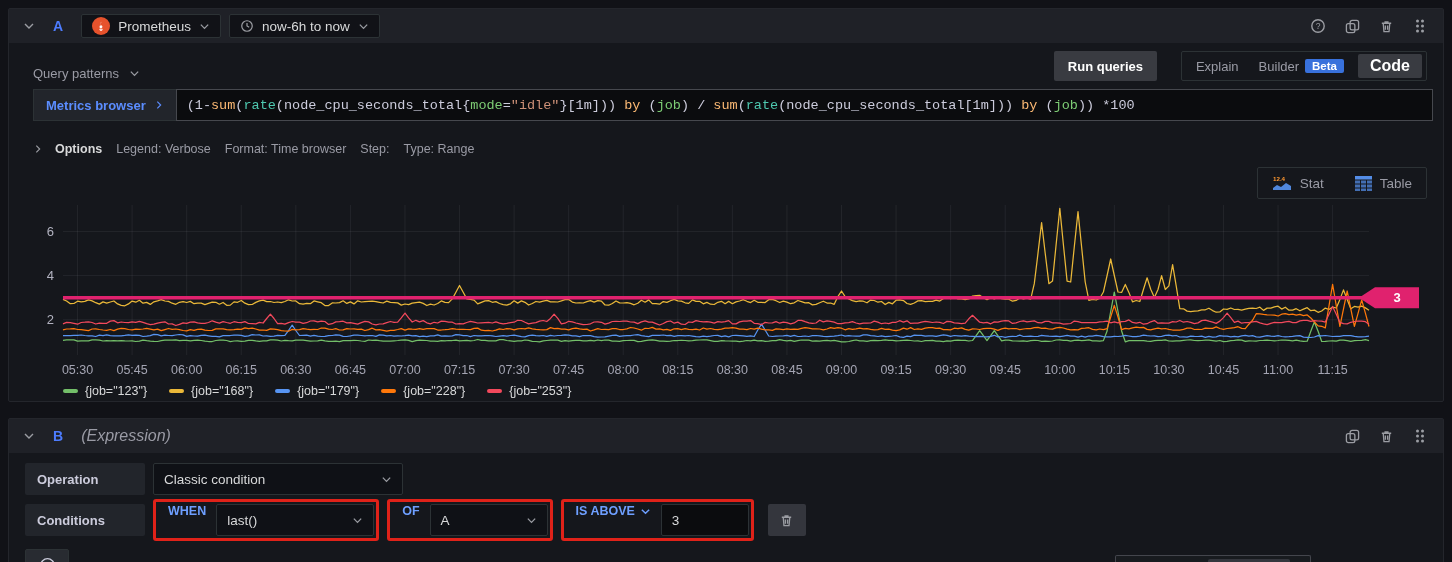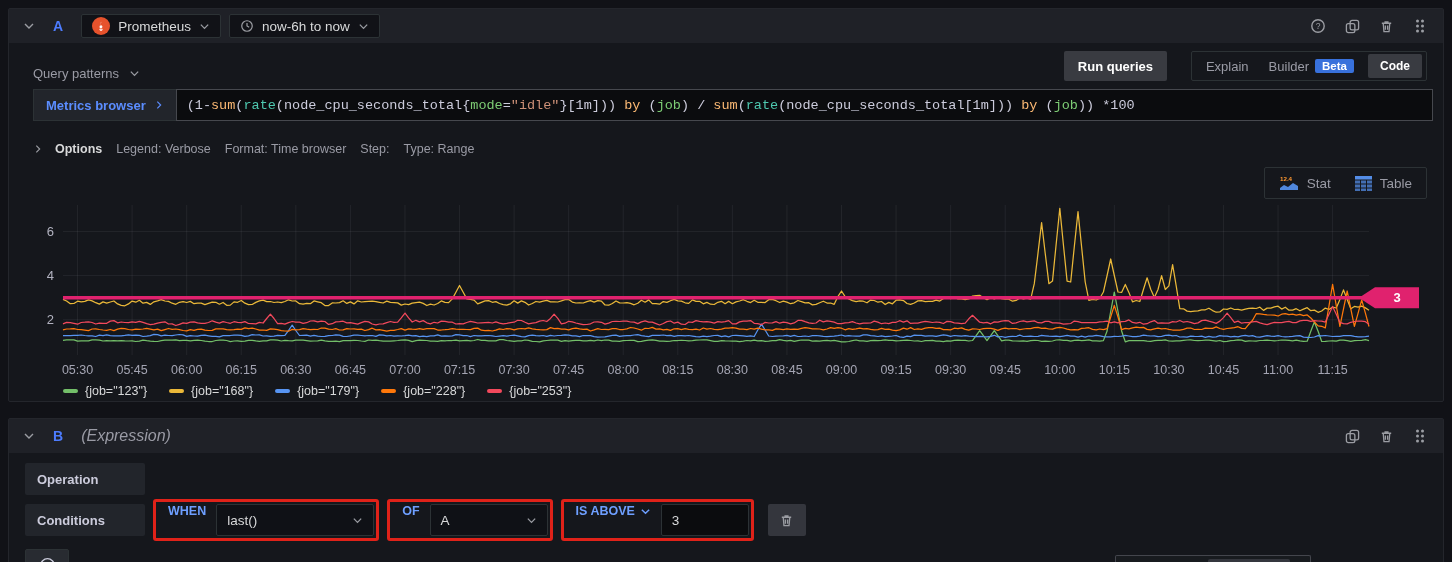--- a/index.html
+++ b/index.html
@@ -25,36 +25,36 @@
   .gicon-fill { fill:#9b9da3; }
 
   
   .row1 { display:flex; align-items:flex-end; margin:8px 16px 0 24px; height:30px; }
   .query-patterns { display:flex; align-items:center; gap:10px; font-size:13px; color:#9a9ba5; cursor:pointer; }
   .run-btn { margin-left:auto; background:#393b41; border:none; color:#fff; font-weight:600; font-size:13px;
     padding:0 14px; height:30px; border-radius:2px; cursor:pointer; font-family:inherit; }
   .editor-toggle { display:flex; align-items:center; margin-left:24px; border:1px solid #2c3235; border-radius:2px; height:30px; padding:0 4px; }
   .toggle-item { font-size:13px; color:#9a9ba5; padding:0 10px; cursor:pointer; display:flex; align-items:center; gap:6px; }
   .beta-badge { background:#3871dc; color:#fff; font-size:11.5px; font-weight:700; padding:1px 7px; border-radius:2px; }
-  .code-btn { background:#393b41; color:#fff; font-weight:600; font-size:12px; height:24px; display:flex; align-items:center;
+  .code-btn { background:#393b41; color:#fff; font-weight:600; font-size:16px; height:24px; display:flex; align-items:center;
     padding:0 12px; border-radius:2px; cursor:pointer; margin-left:4px; }
 
   .row2 { display:flex; align-items:stretch; margin:8px 10px 16px 24px; height:32px; }
   .metrics-browser { background:#22252b; border:1px solid #2c3235; border-right:none; color:#5b8dff; font-weight:600; font-size:13px;
     display:flex; align-items:center; gap:8px; padding:0 12px; cursor:pointer; white-space:nowrap; }
   .query-input { flex:1; background:#0b0c0e; border:1px solid #46484e; display:flex; align-items:center;
     font-family:"Liberation Mono", monospace; font-size:13.5px; padding:0 10px; white-space:pre; overflow:hidden; cursor:text; }
   .q-plain { color:#ccccdc; } .q-kw { color:#fdba74; } .q-fn { color:#4ec9b0; } .q-label { color:#7ece75; } .q-str { color:#ce9178; }
 
   .row3 { display:flex; align-items:center; gap:14px; margin:10px 16px 0 24px; height:24px; font-size:12.5px; }
   .opt-toggle { display:flex; align-items:center; gap:12px; color:#d8d9da; font-weight:700; cursor:pointer; }
   .opt-item { color:#9a9ba5; }
 
   .viz-tabs-row { display:flex; justify-content:flex-end; margin:6px 16px 0 0; }
-  .viz-tabs { display:flex; border:1px solid #2c3235; border-radius:2px; padding:2px; gap:0; background:#15171c; }
+  .viz-tabs { display:flex; border:1px solid #2c3235; border-radius:2px; padding:2px; gap:7px; background:#15171c; }
   .viz-tab { display:flex; align-items:center; gap:8px; font-size:13.5px; color:#9a9ba5; padding:0 12px; height:26px; cursor:pointer; border-radius:2px; }
   .viz-tab.selected { background:#34363d; color:#fff; font-weight:700; border:1px solid #44464d; }
 
   .viz { padding:2px 10px 0 24px; }
   #chart-svg { display:block; }
   .grid { stroke:rgba(204,204,220,0.08); stroke-width:1; }
   .xt { fill:rgba(204,204,220,0.78); font-size:12.5px; text-anchor:middle; font-family:"Liberation Sans",sans-serif; }
   .yt { fill:rgba(204,204,220,0.85); font-size:13px; text-anchor:end; font-family:"Liberation Sans",sans-serif; }
   .tht { fill:#fff; font-size:13px; font-weight:700; text-anchor:middle; font-family:"Liberation Sans",sans-serif; }
 
@@ -345,20 +345,26 @@
               <circle cx="4.5" cy="13" r="1.5"></circle>
               <circle cx="9.5" cy="13" r="1.5"></circle>
             </g>
           </svg>
       </span>
     </header>
 
     <div class="pb-body">
       <div class="pb-row">
         <div class="field-label">Operation</div>
+        <div class="gf-select op-select">
+          <span>Classic condition</span>
+          <svg class="gicon" width="11" height="11" viewBox="0 0 12 12">
+              <polyline points="2,4 6,8 10,4"></polyline>
+            </svg>
+        </div>
       </div>
 
       <div class="pb-row">
         <div class="field-label">Conditions</div>
 
         <div class="cond-group">
           <span class="cond-kw">WHEN</span>
           <div class="gf-select when-select">
             <span>last()</span>
             <svg class="gicon" width="11" height="11" viewBox="0 0 12 12">

